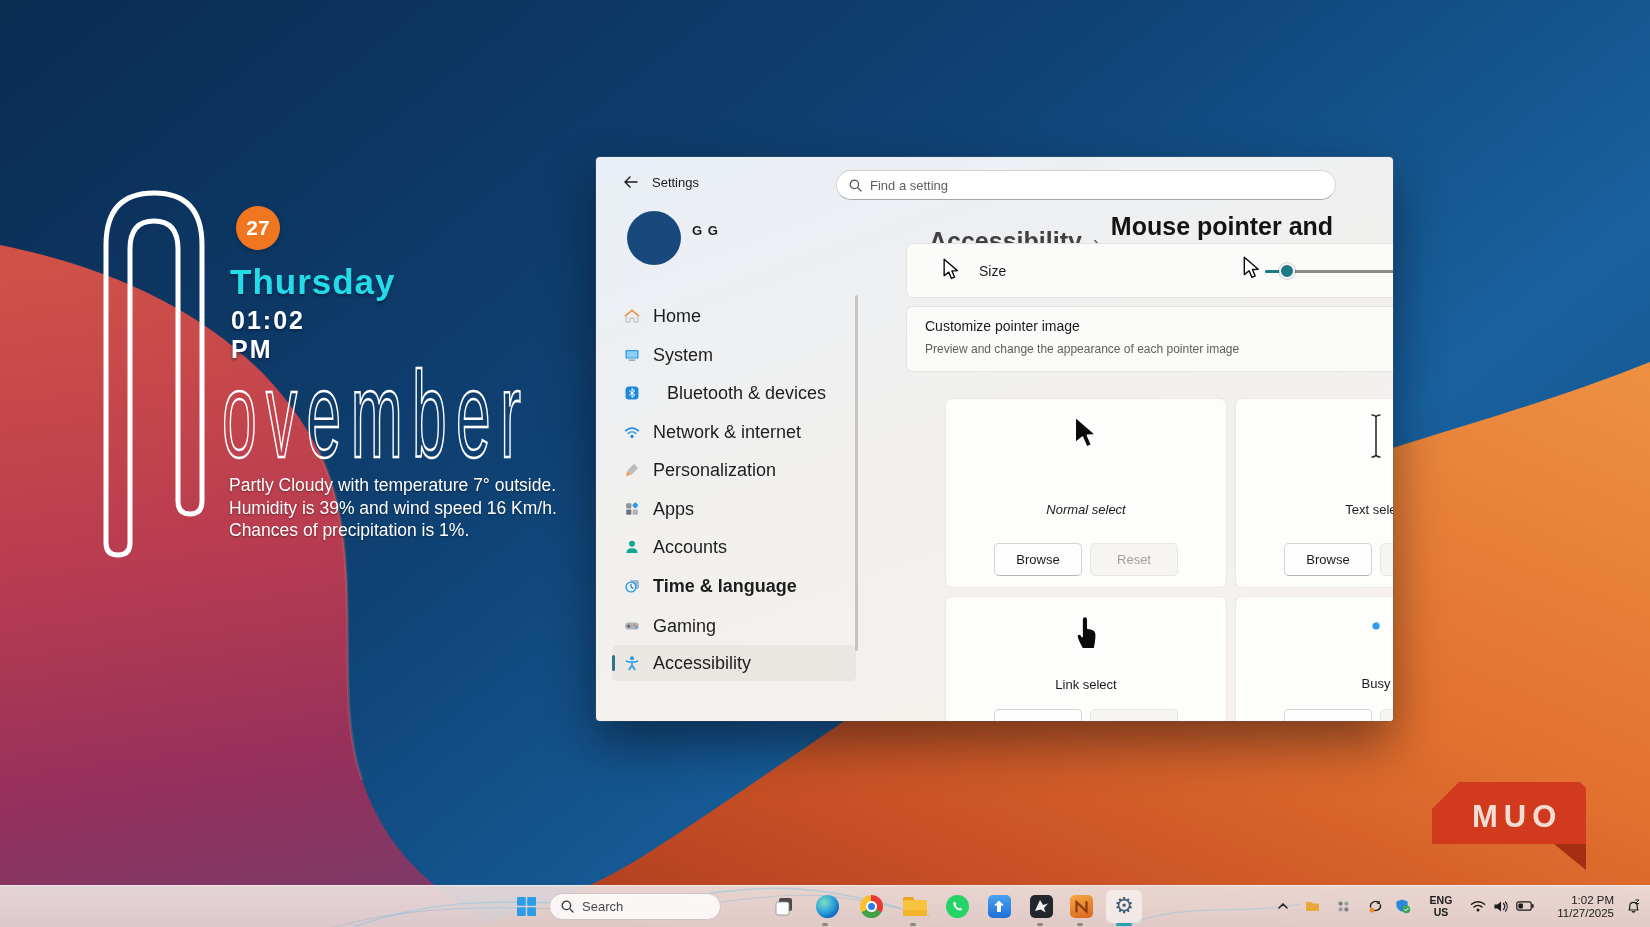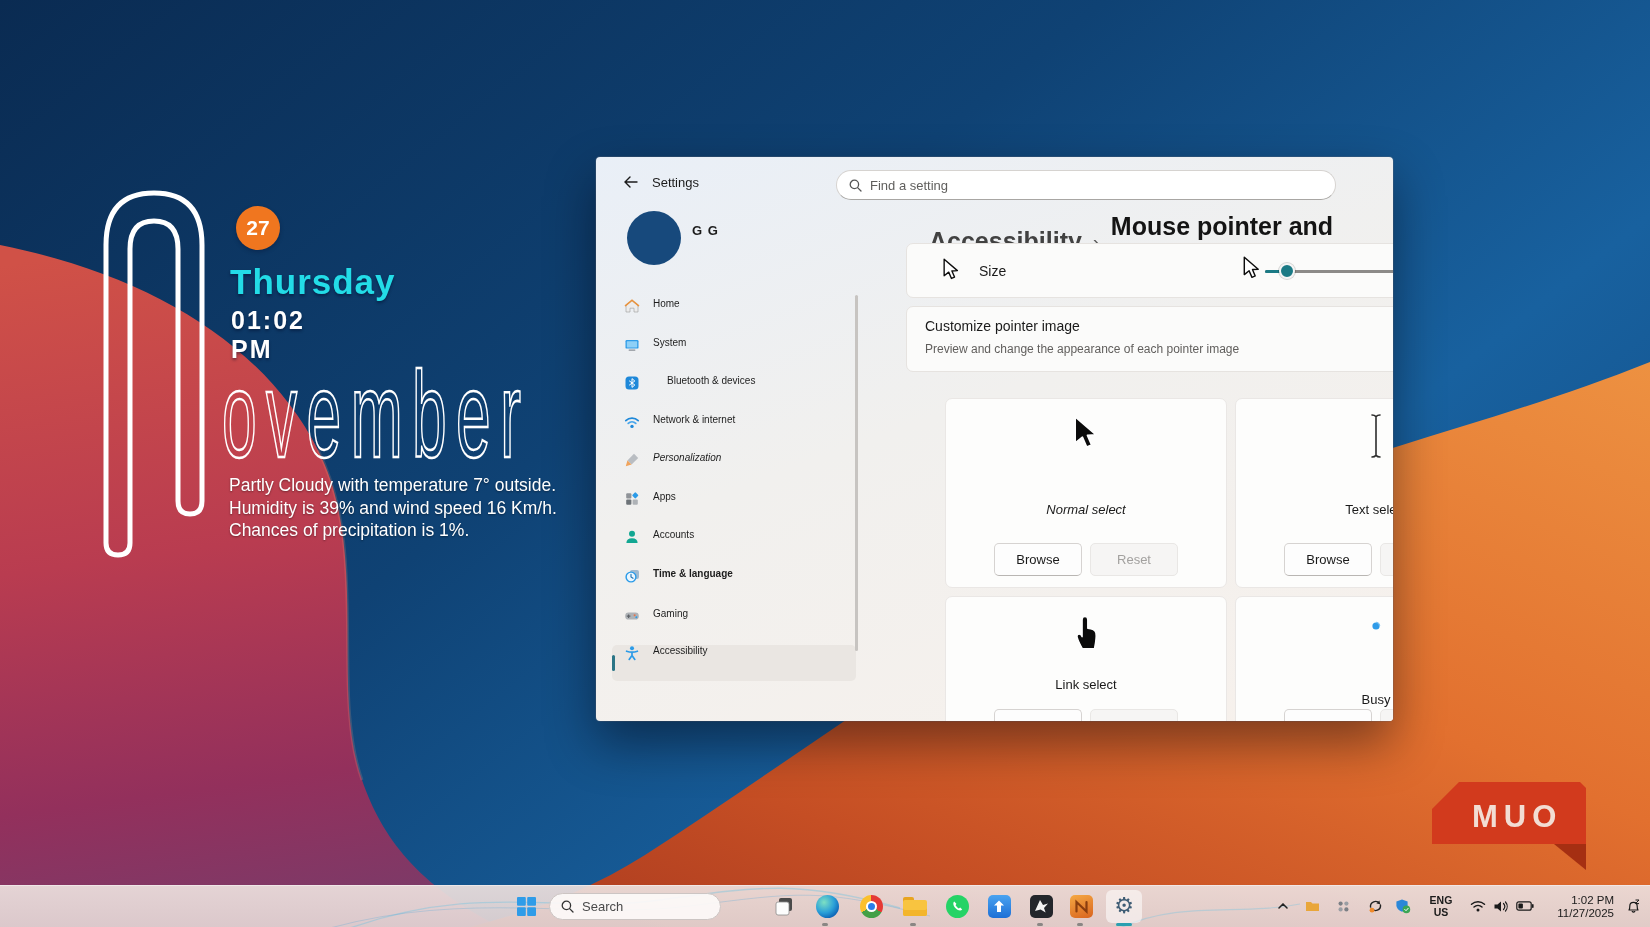--- a/index.html
+++ b/index.html
@@ -49,22 +49,22 @@
   .ctl-max-glyph{width:10px;height:10px;border:1.4px solid #454545;border-radius:2px;}
   .avatar{left:31px;top:54px;width:54px;height:54px;border-radius:50%;background:#17497c;}
   .username{left:96px;top:66px;font-size:13px;font-weight:700;color:#1b1b1b;letter-spacing:1px;}
   .breadcrumb{left:333px;top:55px;display:flex;align-items:center;gap:11px;}
   .crumb1{font-size:25px;font-weight:600;color:#414141;}
   .crumbsep{font-size:21px;color:#5a5a5a;padding-top:2px;}
   .crumb2{font-size:25px;font-weight:700;color:#141414;}
 
   
   .navitem{left:16px;width:244px;height:36px;border-radius:5px;display:flex;
-    gap:13px;padding-left:12px;box-sizing:border-box;
-    font-size:10px;color:#1d1d1d;}
+    align-items:center;gap:13px;padding-left:12px;box-sizing:border-box;
+    font-size:18px;color:#1d1d1d;}
   .navitem.sel{background:#eae6e2;}
   .selbar{left:16px;width:3px;height:16px;border-radius:2px;background:#2b7586;}
   .navscroll{left:259px;width:3px;border-radius:2px;background:#c7c4c1;}
 
   
   .card{background:#fbfbfa;border:1px solid #e6e3e0;border-radius:7px;box-sizing:border-box;}
   .sizecard{left:310px;top:86px;width:624px;height:55px;}
   .sizelabel{left:72px;top:19px;font-size:14px;color:#1a1a1a;}
   .slider-track{left:358px;top:26px;width:214px;height:3px;background:#8c8a88;border-radius:2px;}
   .slider-fill{left:358px;top:26px;width:22px;height:3px;background:#1b7a85;border-radius:2px;}
@@ -222,21 +222,21 @@
       <span>Bluetooth &amp; devices</span>
     </div>
     <div class="abs navitem" style="top:257px;">
       <svg width="16" height="16" viewBox="0 0 16 16">
         <path d="M1.8 6.6 A9 9 0 0 1 14.2 6.6" stroke="#1e88d9" stroke-width="1.7" fill="none" stroke-linecap="round"></path>
         <path d="M4.2 9.4 A5.5 5.5 0 0 1 11.8 9.4" stroke="#45a5ec" stroke-width="1.7" fill="none" stroke-linecap="round"></path>
         <circle cx="8" cy="12.4" r="1.7" fill="#1e88d9"></circle>
       </svg>
       <span>Network &amp; internet</span>
     </div>
-    <div class="abs navitem" style="top:295px;font-style:italic;">
+    <div class="abs navitem" style="top:295px;">
       <svg width="16" height="16" viewBox="0 0 16 16">
         <path d="M10 1.8 L14.2 6 L7.6 12.6 L3.4 8.4 Z" fill="#b9bdc2"></path>
         <path d="M3.4 8.4 L7.6 12.6 L1.8 14.2 Z" fill="#f0a35c"></path>
       </svg>
       <span>Personalization</span>
     </div>
     <div class="abs navitem" style="top:334px;">
       <svg width="16" height="16" viewBox="0 0 16 16">
         <rect x="2.2" y="2.2" width="5.2" height="5.2" rx="1" fill="#8f9398"></rect>
         <rect x="2.2" y="8.6" width="5.2" height="5.2" rx="1" fill="#6d7378"></rect>
@@ -345,21 +345,21 @@
       </div>
     </div>
 
     <div class="abs pcard" style="left:639px;top:439px;height:190px;">
       <div class="abs glyph" style="top:24px;">
         <svg width="10" height="10" viewBox="0 0 10 10">
           <circle cx="5" cy="5" r="3.6" fill="#2f9be8"></circle>
           <path d="M5 1.4 A3.6 3.6 0 0 1 8.6 5" stroke="#7cc3f2" stroke-width="1.4" fill="none"></path>
         </svg>
       </div>
-      <div class="abs plabel" style="top:95px;text-align:center;">Busy</div>
+      <div class="abs plabel" style="top:79px;text-align:center;">Busy</div>
       <div class="abs btnrow" style="top:112px;">
         <div class="btn browse">Browse</div>
         <div class="btn reset">Reset</div>
       </div>
     </div>
 
     <div class="abs winscroll"></div>
   </div>
 
   <div class="abs taskbar">

